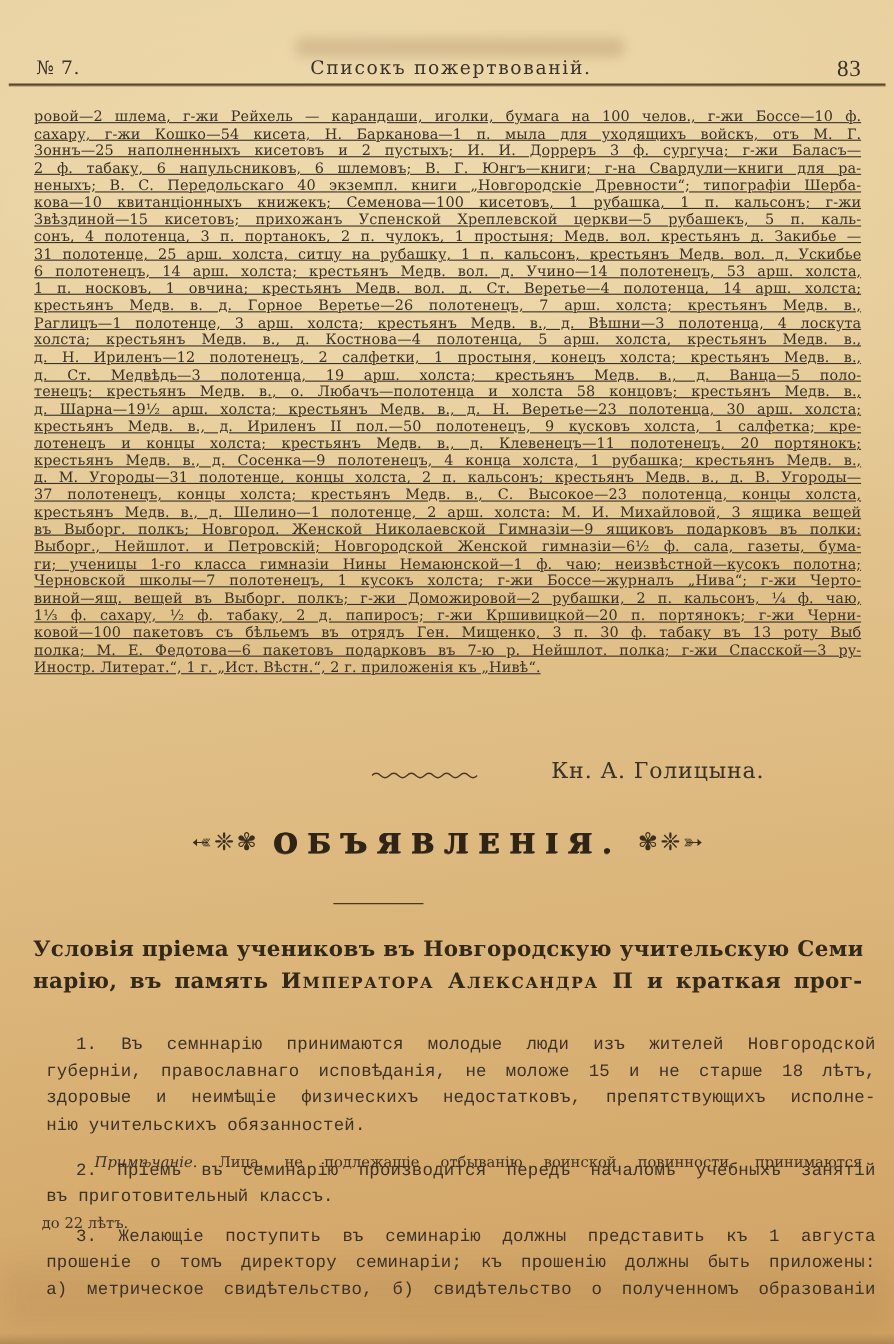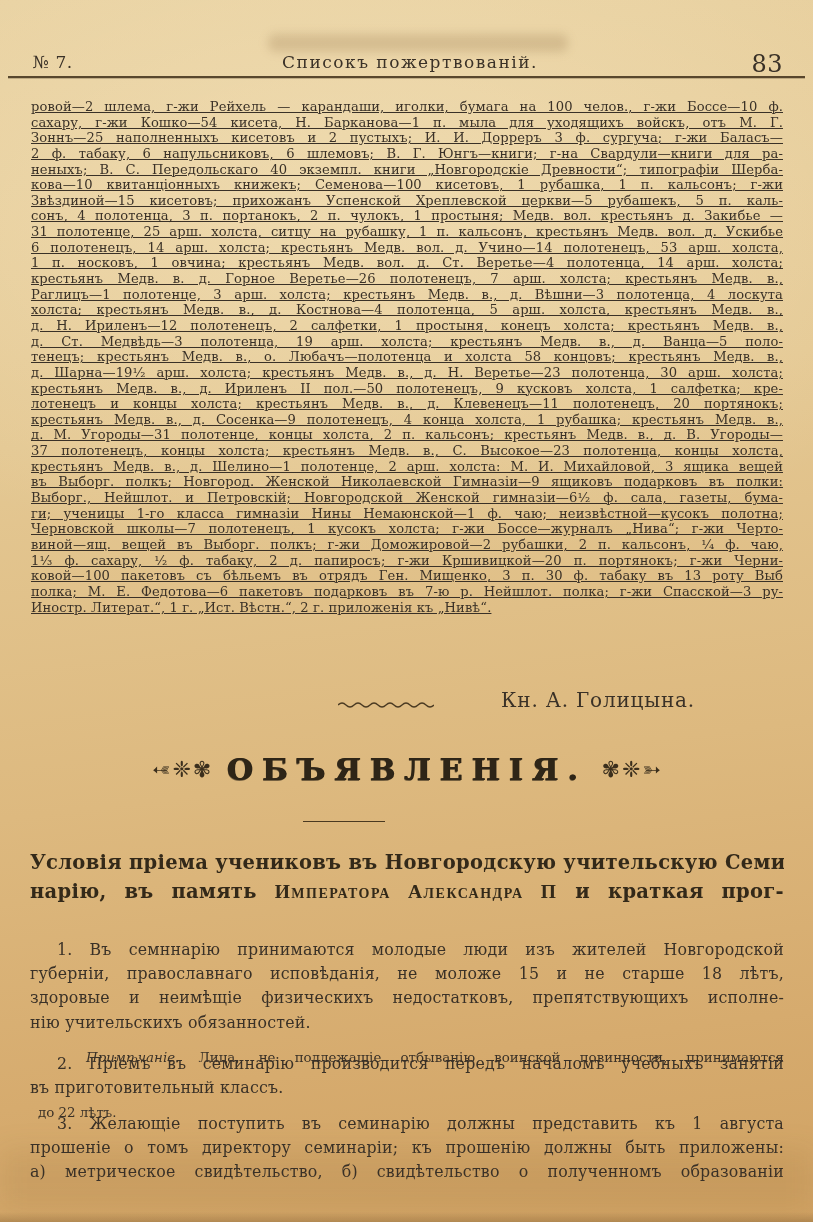--- a/index.html
+++ b/index.html
@@ -27,21 +27,21 @@
     background: rgba(120,80,30,0.10); filter: blur(14px);
   }
 
   
   .rheader {
     position:absolute; top:50px; left:33px; right:26px; height:22px;
     font-size:17px; letter-spacing:0.5px;
   }
   .rheader .issue { position:absolute; left:0; top:2px; }
   .rheader .rtitle { position:absolute; left:0; right:0; text-align:center; top:2px; letter-spacing:1.5px; }
-  .rheader .pageno { position:absolute; right:4px; top:0px; font-size:24px; }
+  .rheader .pageno { position:absolute; right:4px; top:0px; font-size:21px;font-family:Liberation Serif, serif; }
   .hrule {
     position:absolute; top:76px; left:8px; right:8px; height:0;
     border-top:2px solid rgba(62,46,24,0.85);
     box-shadow: 0 1px 0 rgba(62,46,24,0.25);
   }
 
   
   .body-block { position:absolute; top:99px; left:31px; width:752px;text-decoration:underline; }
   .bline {
     font-size:13.1px; line-height:15.65px; height:15.65px;
@@ -57,40 +57,40 @@
   }
   .squiggle { position:absolute; top:700px; left:338px; }
 
   
   .ann-header {
     position:absolute; top:752px; left:0; right:0;
     text-align:center; white-space:nowrap;
   }
   .ann-title {
     font-family: "DejaVu Serif", serif;
-    font-weight:bold; font-size:30px; letter-spacing:9px;
+    font-weight:bold; font-size:25px; letter-spacing:9px;
     color:#2e2517;
     text-shadow: 1px 0 0 #2e2517, 0 1px 0 rgba(46,37,23,0.6);
     vertical-align:middle;
   }
   .orn { font-family:"DejaVu Sans", sans-serif; font-size:22px; color:#3b2f1d; vertical-align:middle; letter-spacing:2px; display:inline-block; margin:0 10px; }
   .orn.flip { transform: scaleX(-1); }
   .ann-rule { position:absolute; top:821px; left:303px; width:82px; border-top:1.6px solid rgba(58,43,22,0.9); }
 
   .subhead { position:absolute; top:848px; left:30px; width:754px; font-weight:bold; color:#332919; }
   .subline {
     font-size:19.5px; line-height:29px; height:29px;
     white-space:nowrap; overflow:hidden;
     text-align:justify; text-align-last:justify;
     letter-spacing:0.3px;
   }
   .subline.center { text-align-last:center; }
-  .caps { font-variant: small-caps; letter-spacing:1.5px;font-family:Liberation Serif, serif; }
+  .caps { font-variant: small-caps; letter-spacing:1.5px; }
 
-  .para { position:absolute; left:30px; width:754px; }
+  .para { position:absolute; left:42px; width:754px;font-family:Liberation Mono, monospace; }
   .p1 { top:938px; }
   .p2 { top:1052px; }
   .p3 { top:1112px; }
   .aline {
     font-size:15.8px; line-height:24.2px; height:24.2px;
     white-space:nowrap; overflow:hidden;
     text-align:justify; text-align-last:justify;
     letter-spacing:0.2px;
   }
   .para .aline.first { padding-left:27px; }

